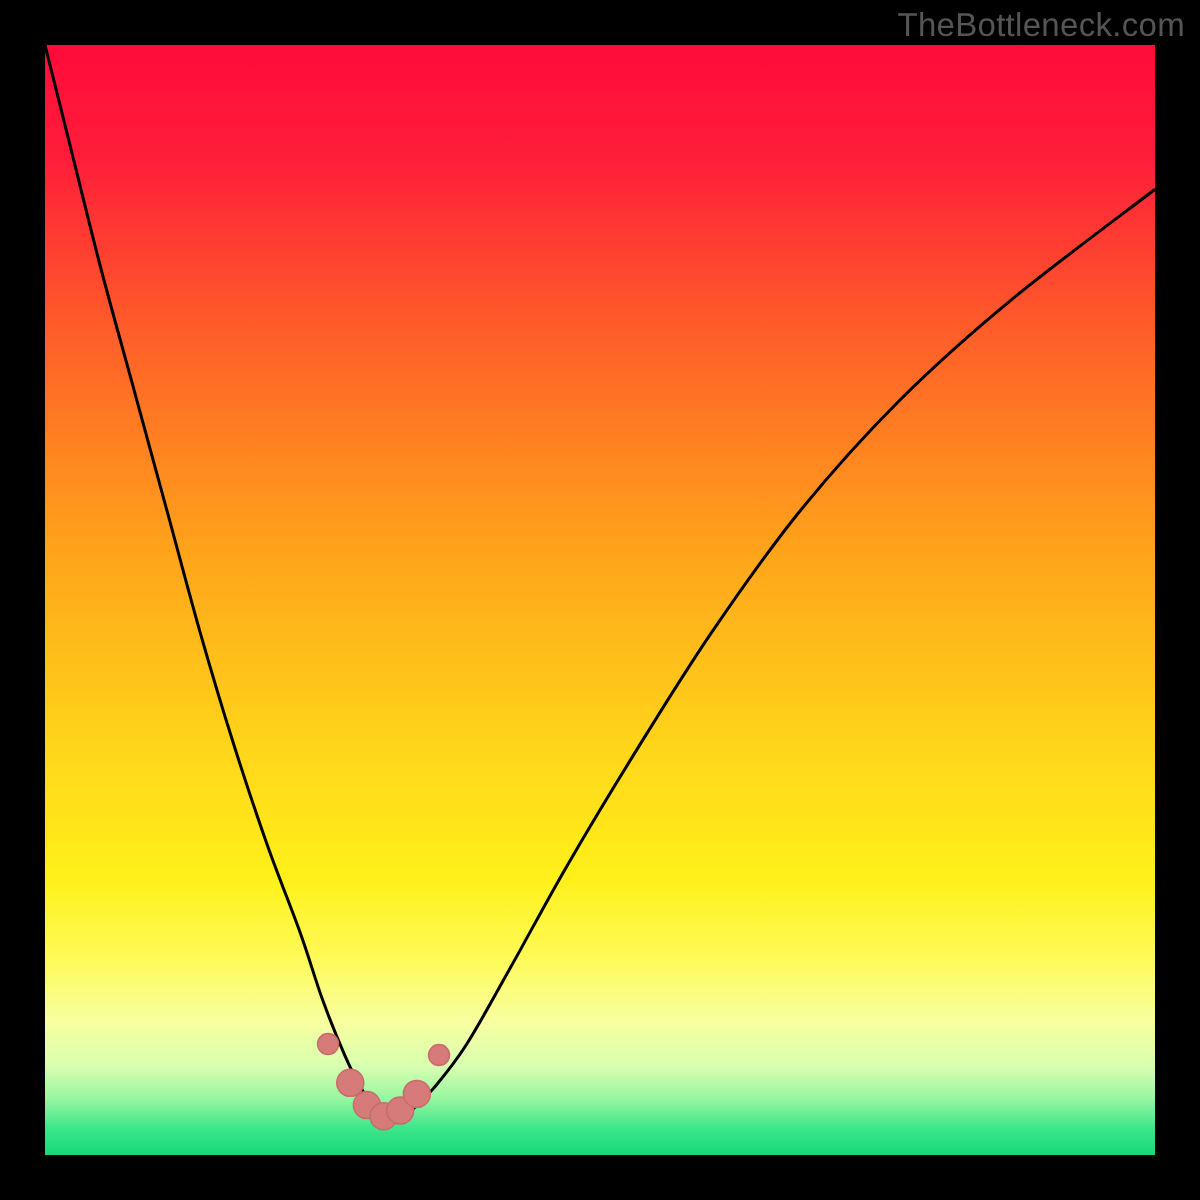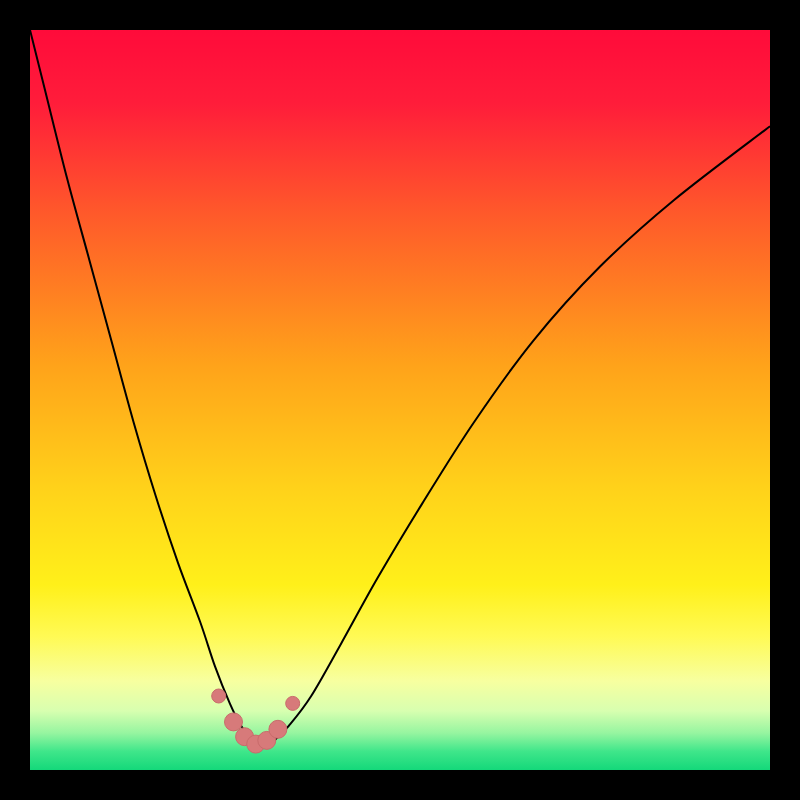--- a/index.html
+++ b/index.html
@@ -49,20 +49,21 @@
     font-size: 22px;
     font-weight: 500;
     letter-spacing: 0.2px;
   }
 </style>
 </head>
 <body>
 
 <div class="frame">
 
+  <div class="watermark">TheBottleneck.com</div>
 
   <div class="plot-area">
 
     <svg class="gradient-bg" viewBox="0 0 740 740" preserveAspectRatio="none">
       <defs>
         <linearGradient id="bg-grad" x1="0" y1="0" x2="0" y2="1">
             <stop offset="0.00%" stop-color="#ff0b3a"></stop>
             <stop offset="10.00%" stop-color="#ff1d3a"></stop>
             <stop offset="25.00%" stop-color="#ff5a2a"></stop>
             <stop offset="45.00%" stop-color="#ffa21a"></stop>

